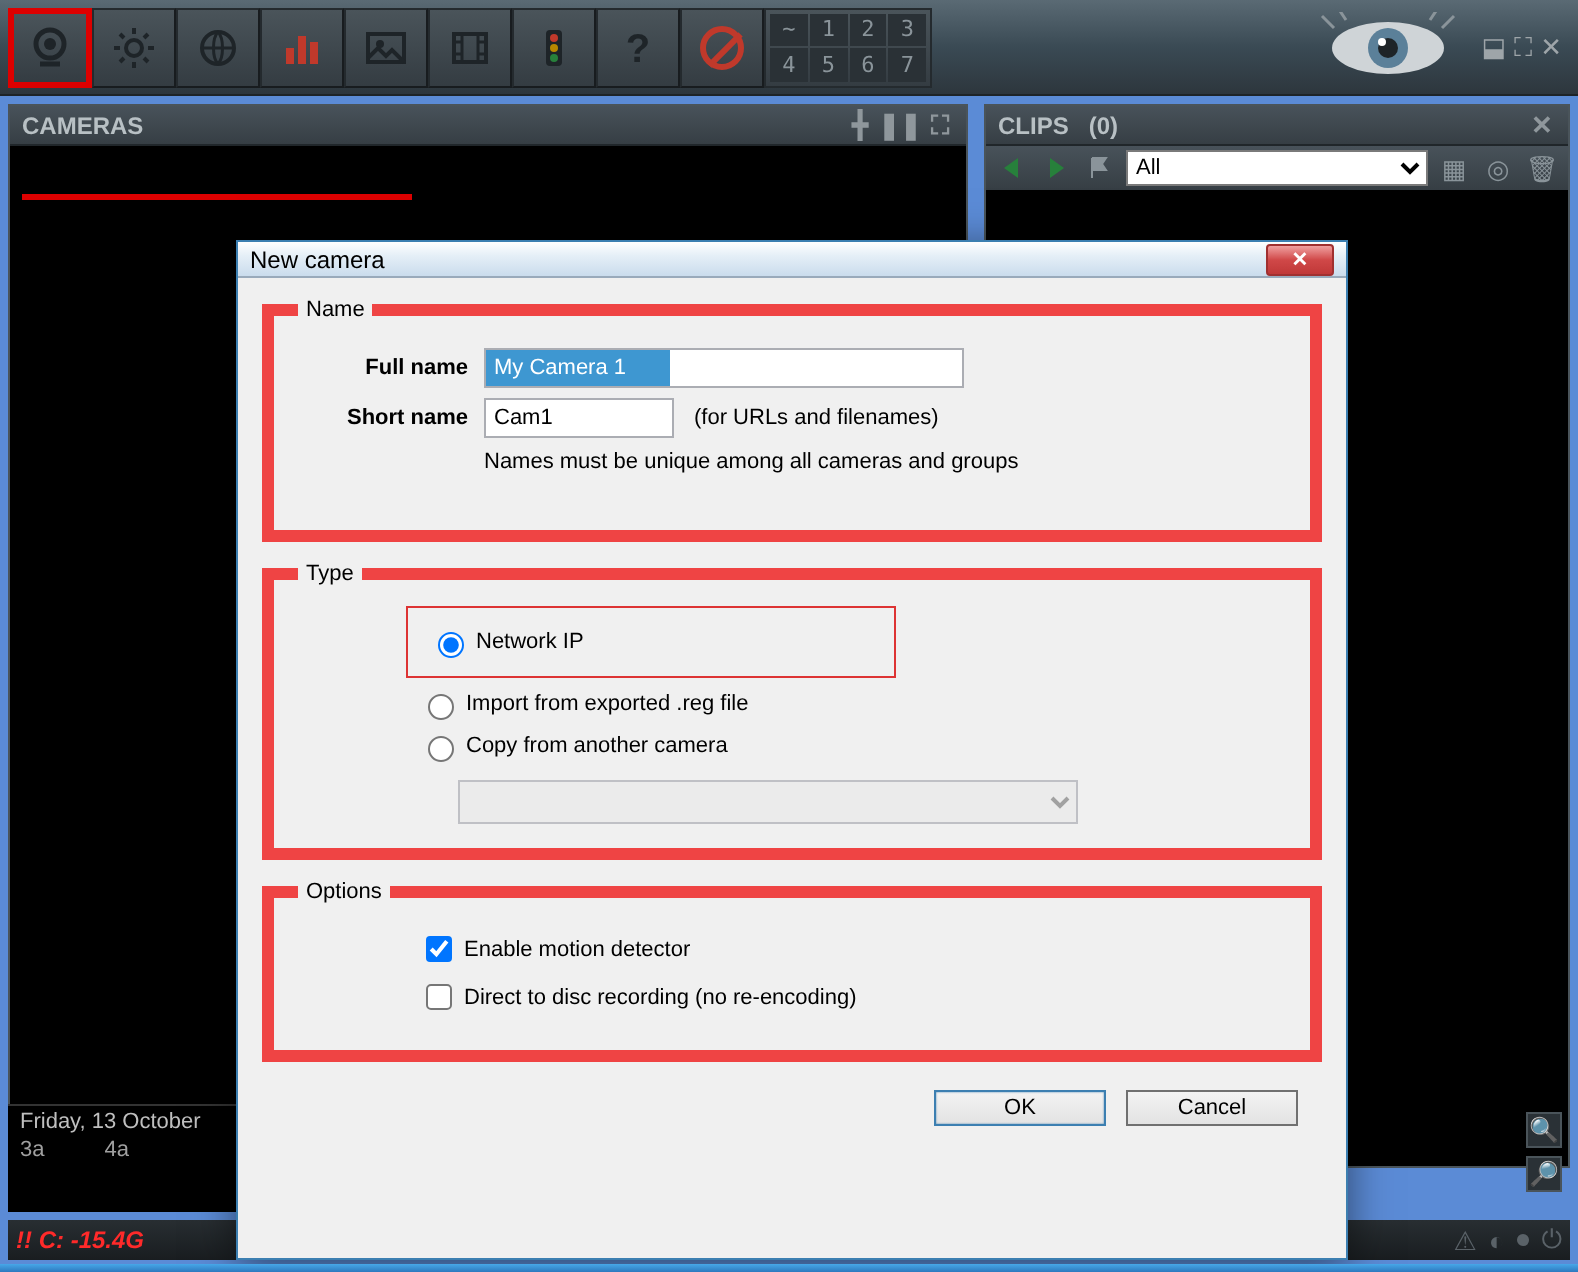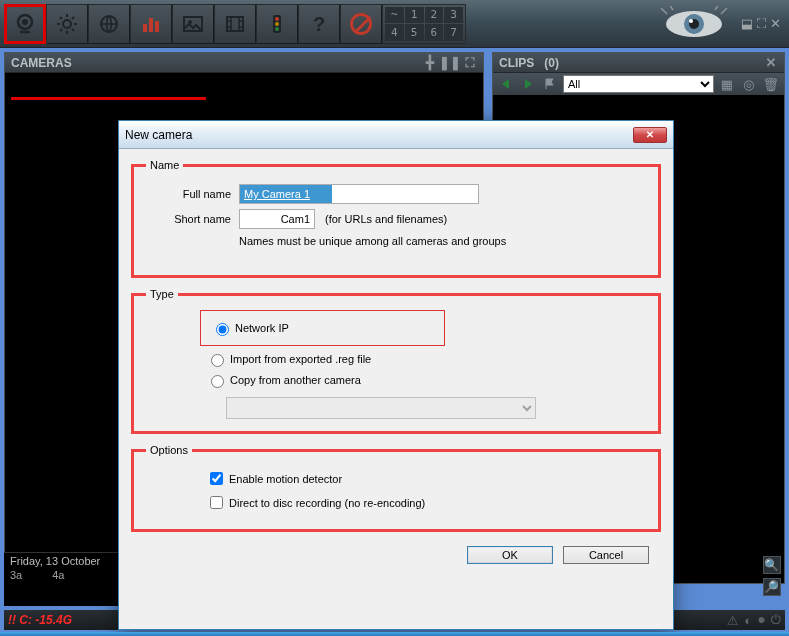--- a/index.html
+++ b/index.html
@@ -44,29 +44,29 @@
   .status-bar{position:absolute;bottom:6px;left:4px;right:4px;height:20px;background:linear-gradient(to bottom,#282e32 0%,#191d20 100%);display:flex;align-items:center;padding:0 4px;justify-content:space-between;}
   .status-bar .warn{color:#ff2a2a;font-size:12px;font-weight:bold;font-style:italic;}
   .status-bar .r-icons{display:flex;gap:6px;align-items:center;}
   .status-bar .r-icons span{color:#5a6268;font-size:13px;cursor:pointer;}
   
   .zoom-ctrl{position:absolute;right:8px;bottom:40px;display:flex;flex-direction:column;gap:4px;}
   .zoom-ctrl span{width:18px;height:18px;border:1px solid #4a545a;background:#2a3136;color:#8a949a;display:flex;align-items:center;justify-content:center;font-size:12px;cursor:pointer;}
   
   
   .dialog{position:absolute;left:118px;top:120px;width:556px;height:510px;background:#f0f0f0;border:1px solid #3c7fb1;box-shadow:0 4px 20px rgba(0,0,0,.5);}
-  .dlg-title{height:28px;background:linear-gradient(to bottom,#fff 0%,#e5eff7 40%,#cadced 100%);display:flex;align-items:center;padding:0 6px;font-size:12px;color:#000;border-bottom:1px solid #9ab;}
+  .dlg-title{height:18px;background:linear-gradient(to bottom,#fff 0%,#e5eff7 40%,#cadced 100%);display:flex;align-items:center;padding:0 6px;font-size:12px;color:#000;border-bottom:1px solid #9ab;}
   .dlg-title .close{margin-left:auto;width:34px;height:16px;background:linear-gradient(to bottom,#f0a0a0 0%,#d04848 50%,#c03838 100%);border:1px solid #a03030;border-radius:2px;display:flex;align-items:center;justify-content:center;color:#fff;font-size:10px;font-weight:bold;cursor:pointer;}
   .dlg-body{padding:6px 12px 10px 12px;font-size:11px;color:#000;}
-  fieldset{border:3px solid #ef4444;margin:4px 0 10px 0;padding:8px 0 12px 12px;}
+  fieldset{border:6px solid #ef4444;margin:4px 0 10px 0;padding:8px 0 12px 12px;}
   legend{padding:0 4px;font-size:11px;}
   .row{display:flex;align-items:center;margin:5px 0;}
-  .row label.lbl{width:85px;text-align:right;margin-right:8px;}
+  .row label.lbl{width:85px;text-align:right;margin-right:8px;font-weight:bold;}
   .row input[type=text]{height:20px;border:1px solid #abadb3;padding:0 4px;font-size:11px;}
-  .row input[type=text].full{width:240px;background:#3e97d1;color:#fff;text-decoration:underline;}
+  .row input[type=text].full{width:240px;background:#3e97d1;color:#fff;}
   .row input[type=text].full::selection{background:#3e97d1;color:#fff;}
   .row .hint{margin-left:10px;color:#000;}
   .note{margin:6px 0 16px 93px;}
   .radio-row,.check-row{margin:5px 0 5px 60px;display:flex;align-items:center;}
   .radio-row input,.check-row input{margin-right:6px;}
   .red-box{border:1px solid #d33;padding:4px 40px 4px 4px;margin:2px 0 2px 54px;width:245px;}
   .copy-select{margin:4px 0 0 80px;width:310px;height:22px;border:1px solid #abadb3;background:#eaeaea;}
   .btn-row{display:flex;justify-content:flex-end;gap:10px;padding:4px 12px 0 0;}
   .btn-row button{width:86px;height:18px;border:1px solid #707070;background:linear-gradient(to bottom,#f3f3f3 0%,#e3e3e3 100%);font-size:11px;cursor:pointer;}
   .btn-row button.primary{border:1px solid #3c7fb1;box-shadow:0 0 1px #3c7fb1 inset;}
@@ -240,21 +240,21 @@
   </div>
   <div class="dlg-body">
     <fieldset>
       <legend>Name</legend>
       <div class="row">
         <label class="lbl">Full name</label>
         <input type="text" class="full" style="background: linear-gradient(to right, rgb(62, 151, 209) 0px, rgb(62, 151, 209) 92px, rgb(255, 255, 255) 92px); color: rgb(255, 255, 255);" value="My Camera 1">
       </div>
       <div class="row">
         <label class="lbl">Short name</label>
-        <input type="text" style="width: 76px; text-align: right;" value="Cam1">
+        <input type="text" style="width: 95px;" value="Cam1">
         <span class="hint">(for URLs and filenames)</span>
       </div>
       <div class="note">Names must be unique among all cameras and groups</div>
     </fieldset>
 
     <fieldset>
       <legend>Type</legend>
       <div class="red-box">
         <div class="radio-row" style="margin-left:6px;">
           <input type="radio" name="t" checked="" style="">

